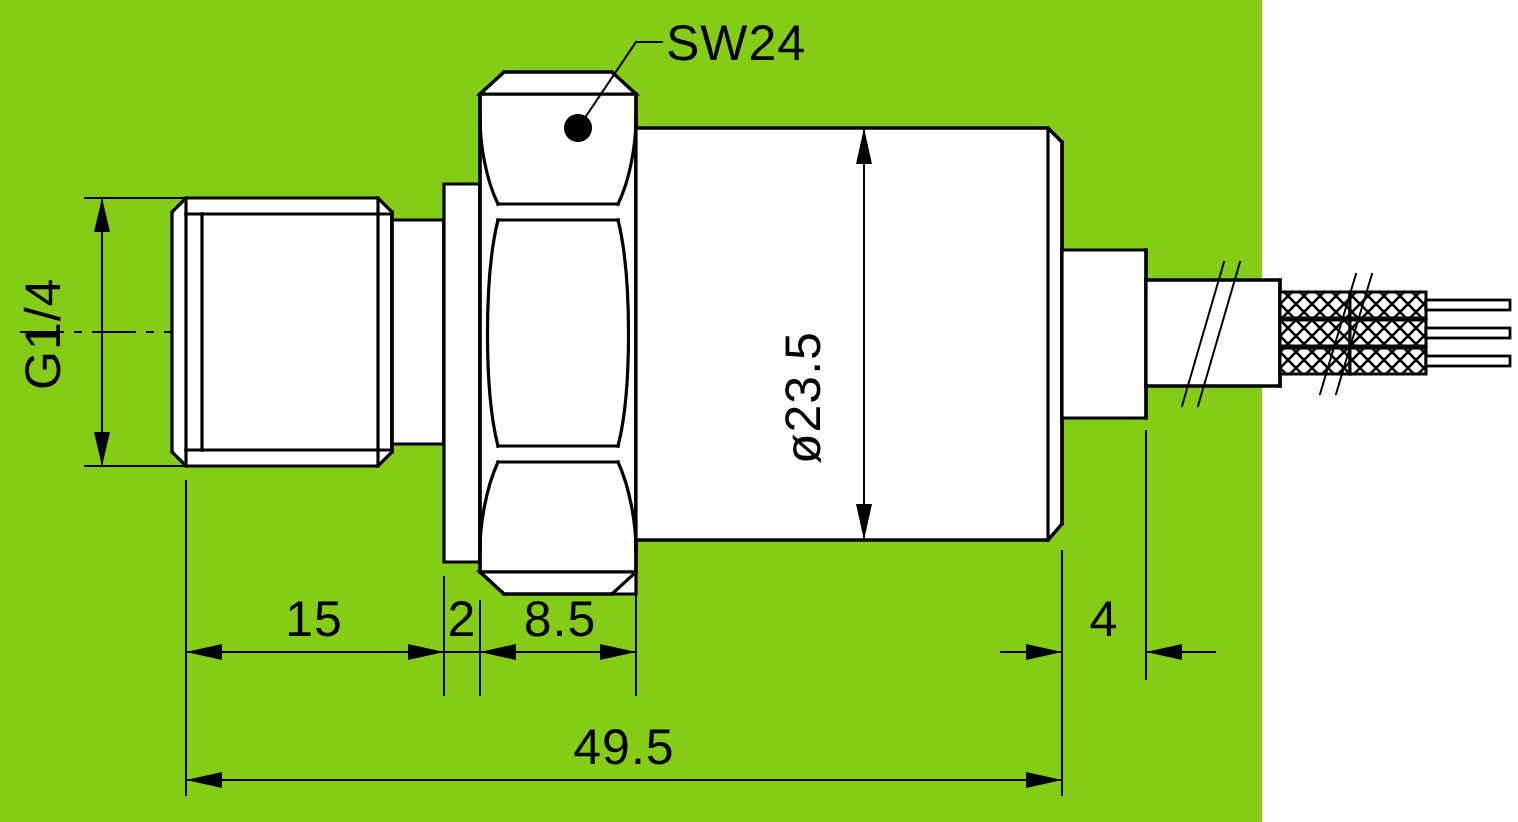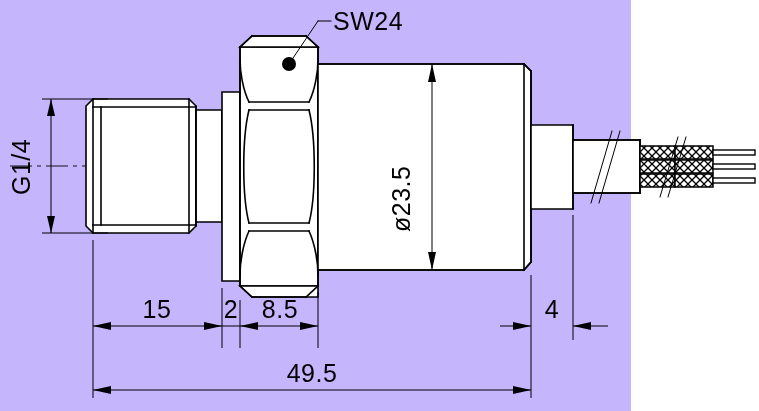--- a/index.html
+++ b/index.html
@@ -10,21 +10,21 @@
   body {
     width: 759px;
     height: 411px;
     font-family: "Liberation Sans", sans-serif;
     overflow: hidden;
   }
   #drawing-root {
     position: relative;
     width: 631px;
     height: 411px;
-    background: #c4b5fd;
+    background: #84cc16;
   }
   svg#tech-drawing {
     display: block;
     width: 759px;
     height: 411px;
   }
   .obj-line {
     stroke: #000000;
     stroke-width: 1.6;
     fill: none;

